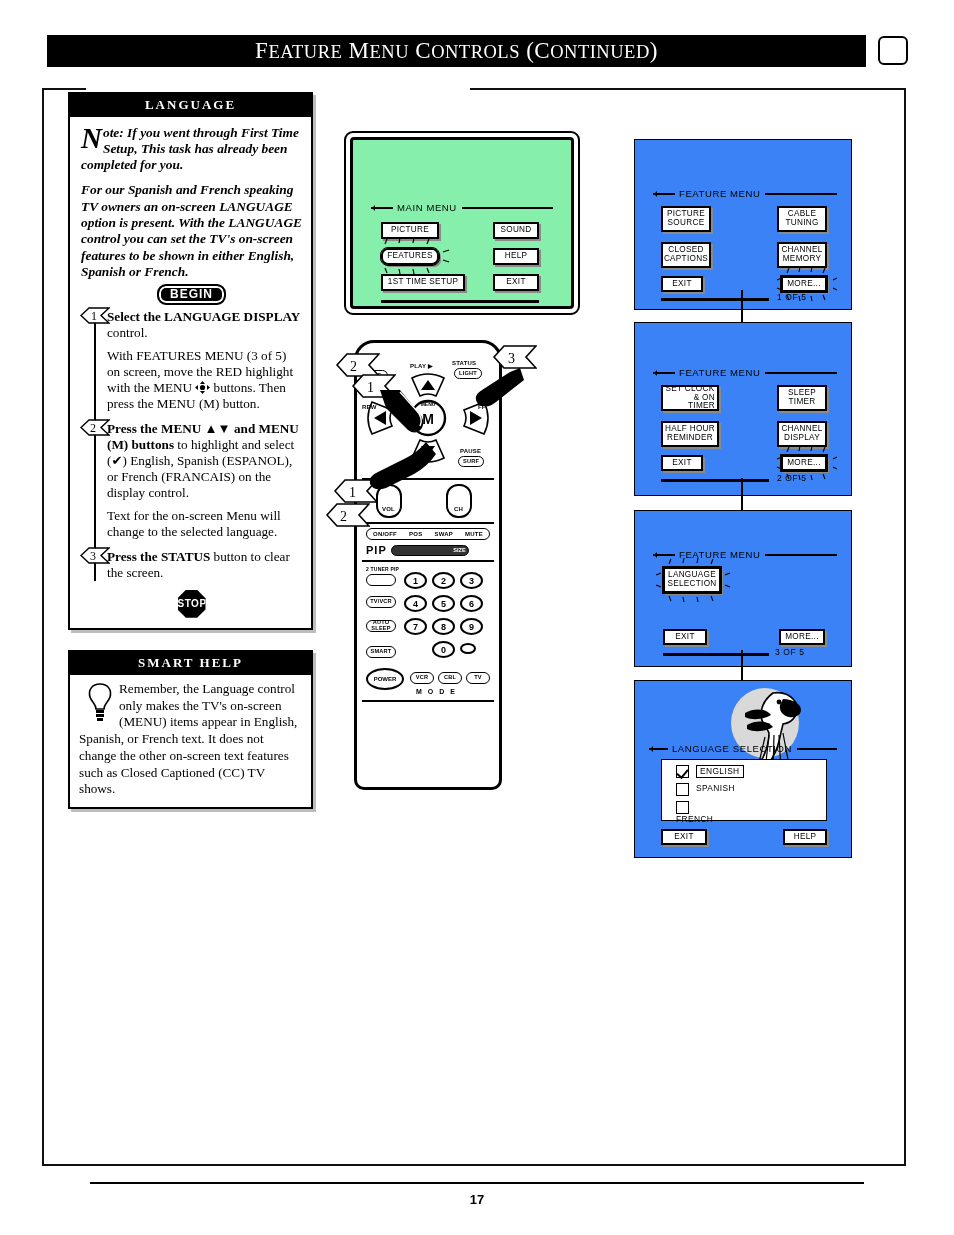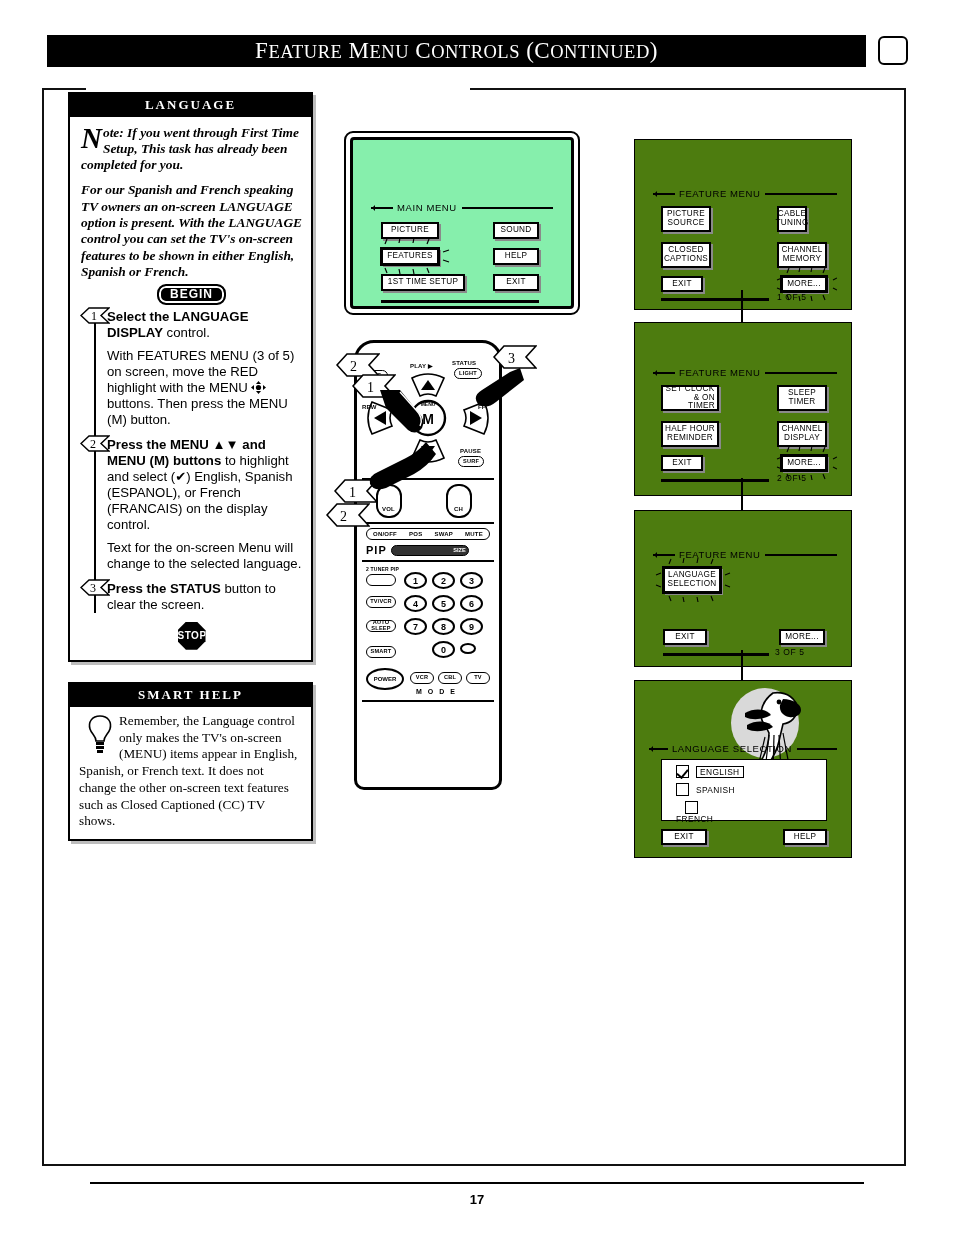--- a/index.html
+++ b/index.html
@@ -151,21 +151,21 @@
 
   .steps { position: relative; padding-left: 26px; margin-top: 4px; }
   .step { position: relative; margin-bottom: 9px; }
   .step-num {
     position: absolute;
     left: -27px; top: -2px;
     width: 30px; height: 17px;
   }
   .step-num svg { display: block; }
   .step-body {
-    font-family: Liberation Sans, sans-serif;
+    font-family: Liberation Serif, serif;
     font-size: 13.2px;
     line-height: 1.21;
   }
   .step-body b { font-weight: bold; }
   .step-body p { margin: 0 0 7px 0; }
   .step-body p:last-child { margin-bottom: 0; }
 
   .nav-glyph {
     display: inline-block;
     width: 15px; height: 13px;
@@ -198,21 +198,21 @@
   .tv-inner {
     width: 100%; height: 100%;
     border: 3px solid #000;
     border-radius: 4px;
     background: #86efac;
     position: relative;
   }
   .panel-box {
     position: absolute;
     border: 1.5px solid #000;
-    background: #4d7c0f;
+    background: #3b82f6;
   }
   .osd { position: absolute; inset: 0; }
 
   .osd-title {
     position: absolute;
     display: flex; align-items: center;
     font-family: "Liberation Sans", sans-serif;
     font-size: 9.5px;
     letter-spacing: 0.6px;
     white-space: nowrap;
@@ -268,21 +268,21 @@
   .sparkle { position: absolute; pointer-events: none; }
 
   
   .lang-list-box {
     position: absolute;
     border: 1.5px solid #000;
     background: #fff;
   }
   .lang-row {
     position: absolute;
-    display: flex; align-items: center;
+    display: flex; 
     font-family: "Liberation Sans", sans-serif;
     font-size: 8.4px;
     letter-spacing: 0.4px;
   }
   .cbox {
     width: 13px; height: 13px;
     border: 1.5px solid #000;
     background: #fff;
     margin-right: 7px;
     position: relative;
@@ -498,21 +498,21 @@
           <span>MAIN MENU</span>
           <span class="trail"></span>
         </div>
 
         <div class="osd-btn" style="left:28px; top:82px; width:58px; height:17px;">
           <span>PICTURE</span>
         </div>
         <div class="osd-btn" style="left:140px; top:82px; width:46px; height:17px;">
           <span>SOUND</span>
         </div>
-        <div class="osd-btn sel" style="left:28px; top:108px; width:58px; height:17px;">
+        <div class="osd-btn sel" style="left:28px; top:108px; width:58px; height:17px;border-radius:7px;">
           <span>FEATURES</span>
         </div>
         <svg class="sparkle" style="left:20px; top:98px;" width="80" height="36">
           <g stroke="#000" stroke-width="1.2">
             <line x1="12" y1="6" x2="14" y2="1"></line>
               <line x1="26" y1="5" x2="27" y2="0"></line>
             <line x1="40" y1="5" x2="41" y2="0"></line>
               <line x1="54" y1="6" x2="56" y2="1"></line>
             <line x1="12" y1="30" x2="14" y2="35"></line>
               <line x1="26" y1="31" x2="27" y2="36"></line>
@@ -541,21 +541,21 @@
       <div class="osd-title" style="left:18px; top:48px; right:14px;">
         <span class="lead"></span>
         <span>FEATURE MENU</span>
         <span class="trail"></span>
       </div>
 
       <div class="osd-btn" style="left:26px; top:66px; width:50px; height:26px;">
         <span>PICTURE</span>
         <span>SOURCE</span>
       </div>
-      <div class="osd-btn" style="left:142px; top:66px; width:30px; height:26px;">
+      <div class="osd-btn" style="left:142px; top:66px; width:50px; height:26px;">
         <span>CABLE</span>
         <span>TUNING</span>
       </div>
       <div class="osd-btn" style="left:26px; top:102px; width:50px; height:26px;">
         <span>CLOSED</span>
         <span>CAPTIONS</span>
       </div>
       <div class="osd-btn" style="left:142px; top:102px; width:50px; height:26px;">
         <span>CHANNEL</span>
         <span>MEMORY</span>

